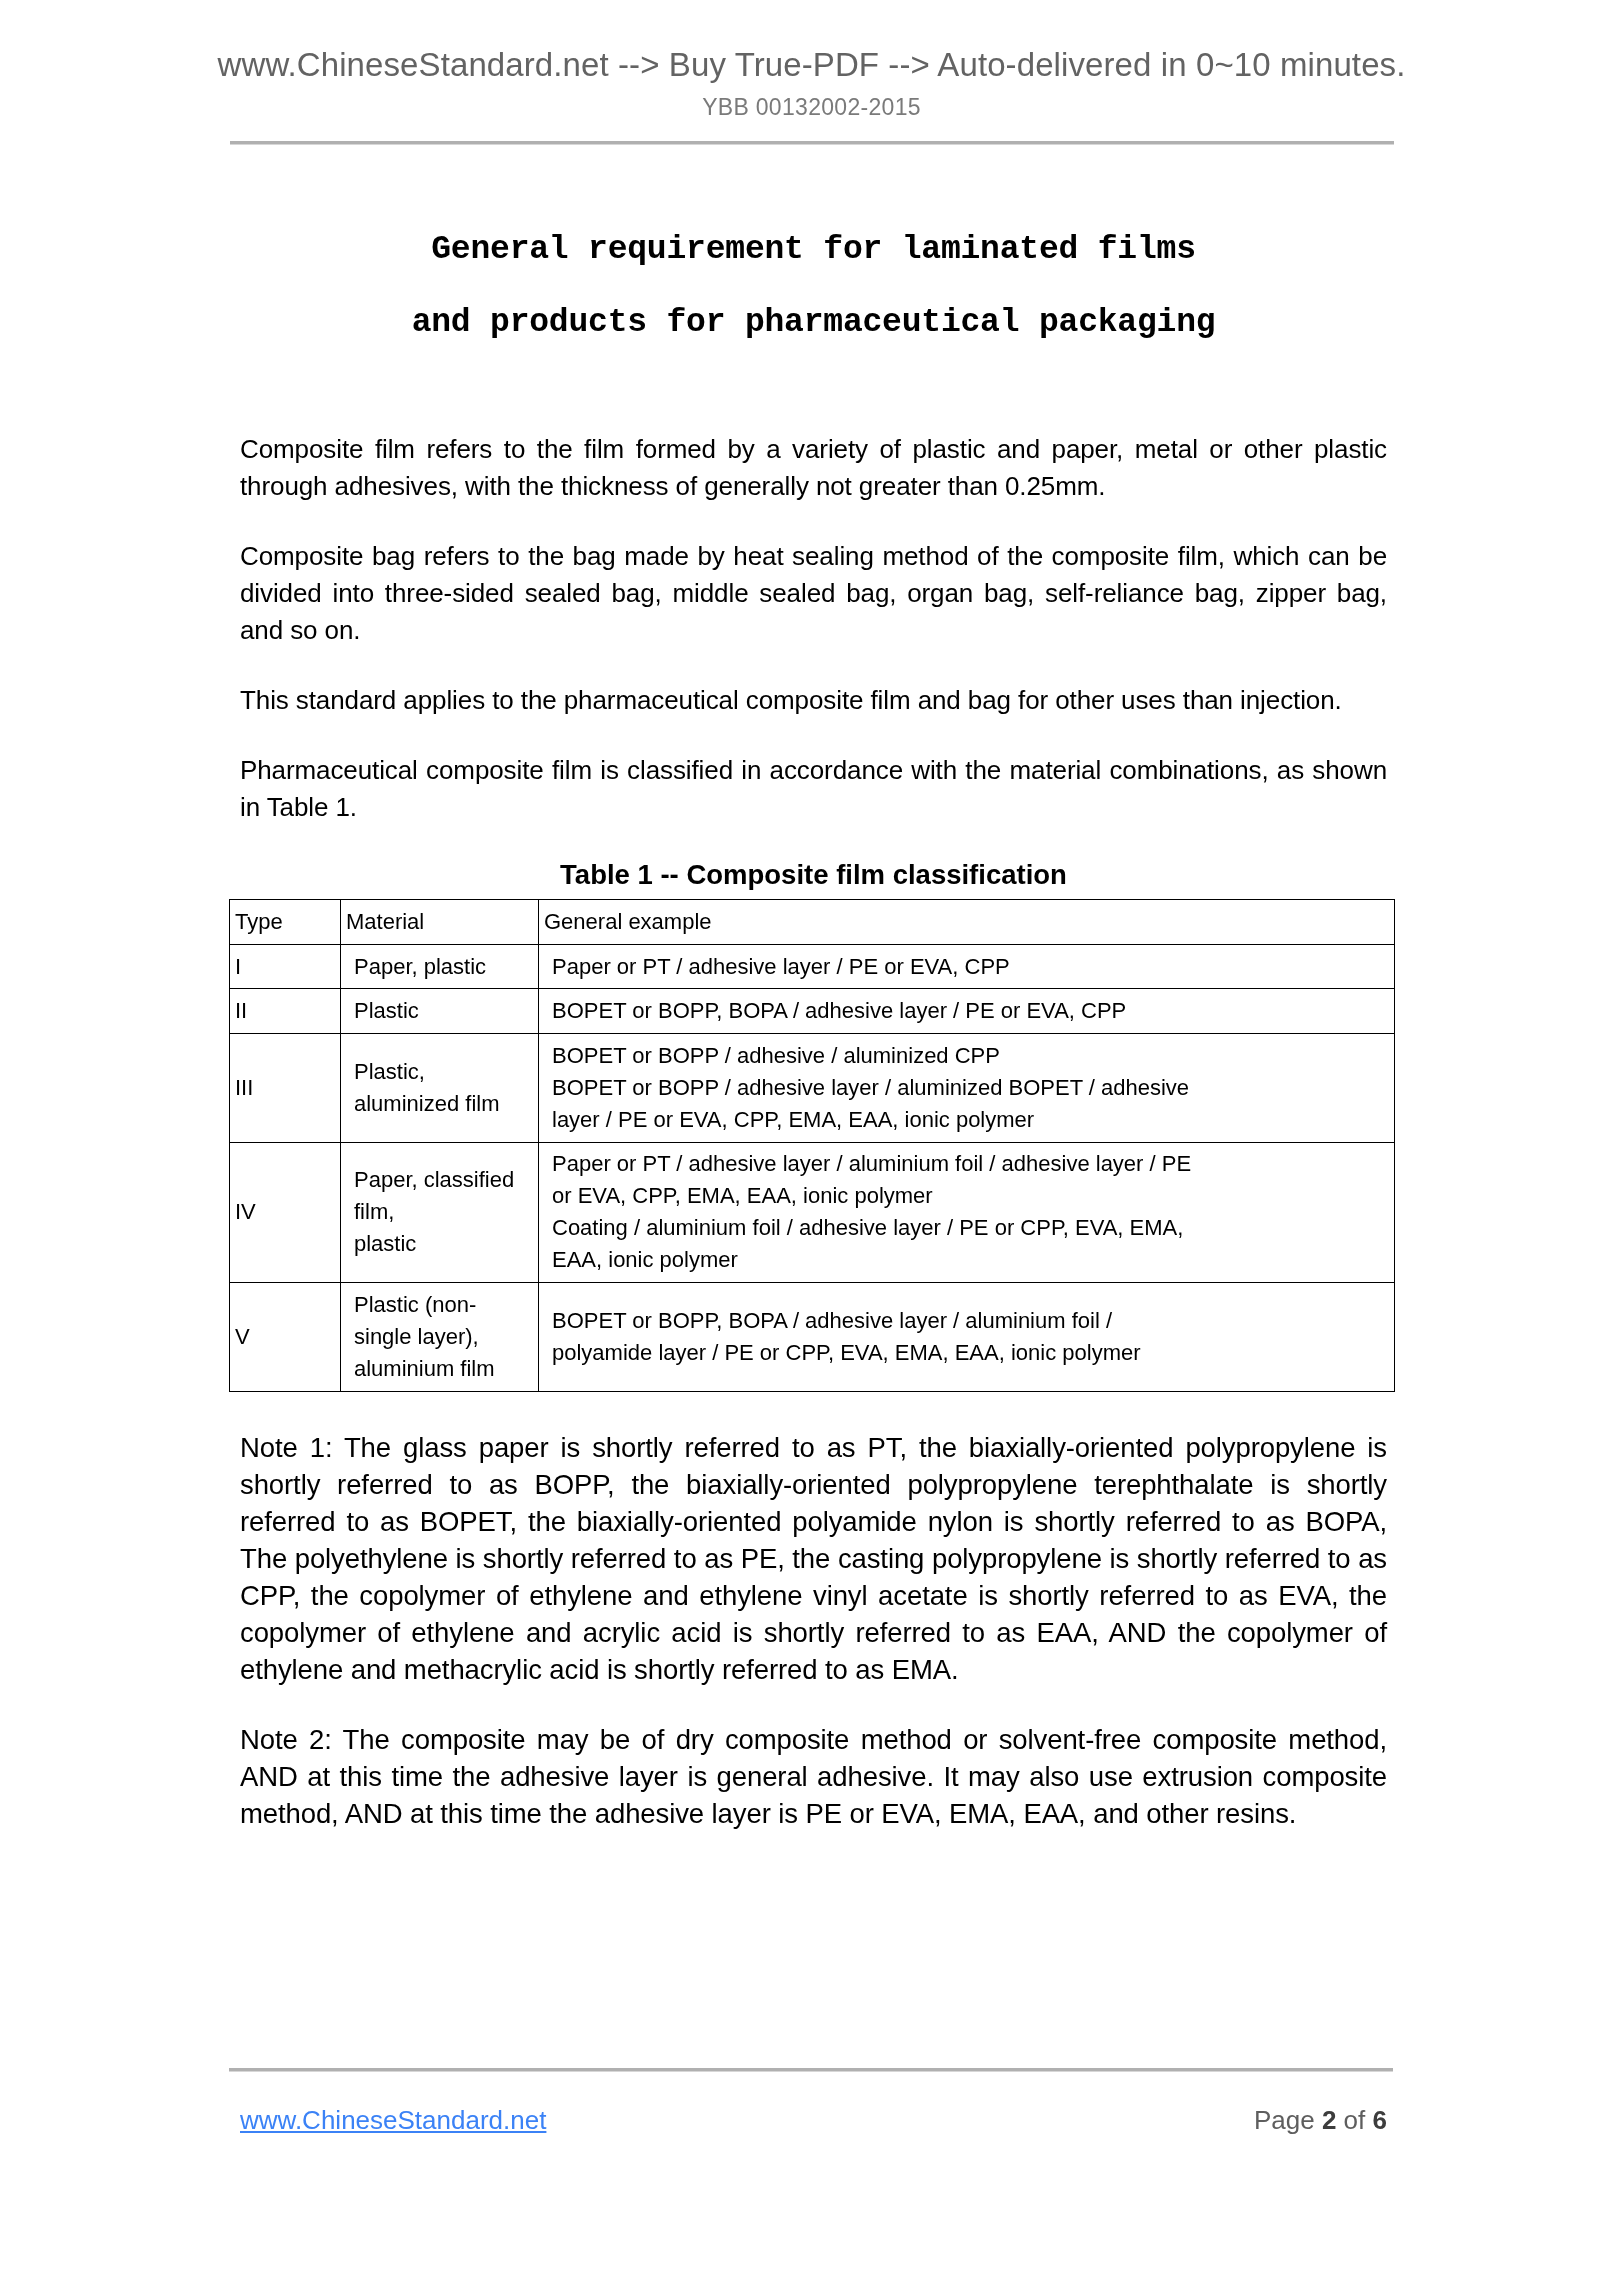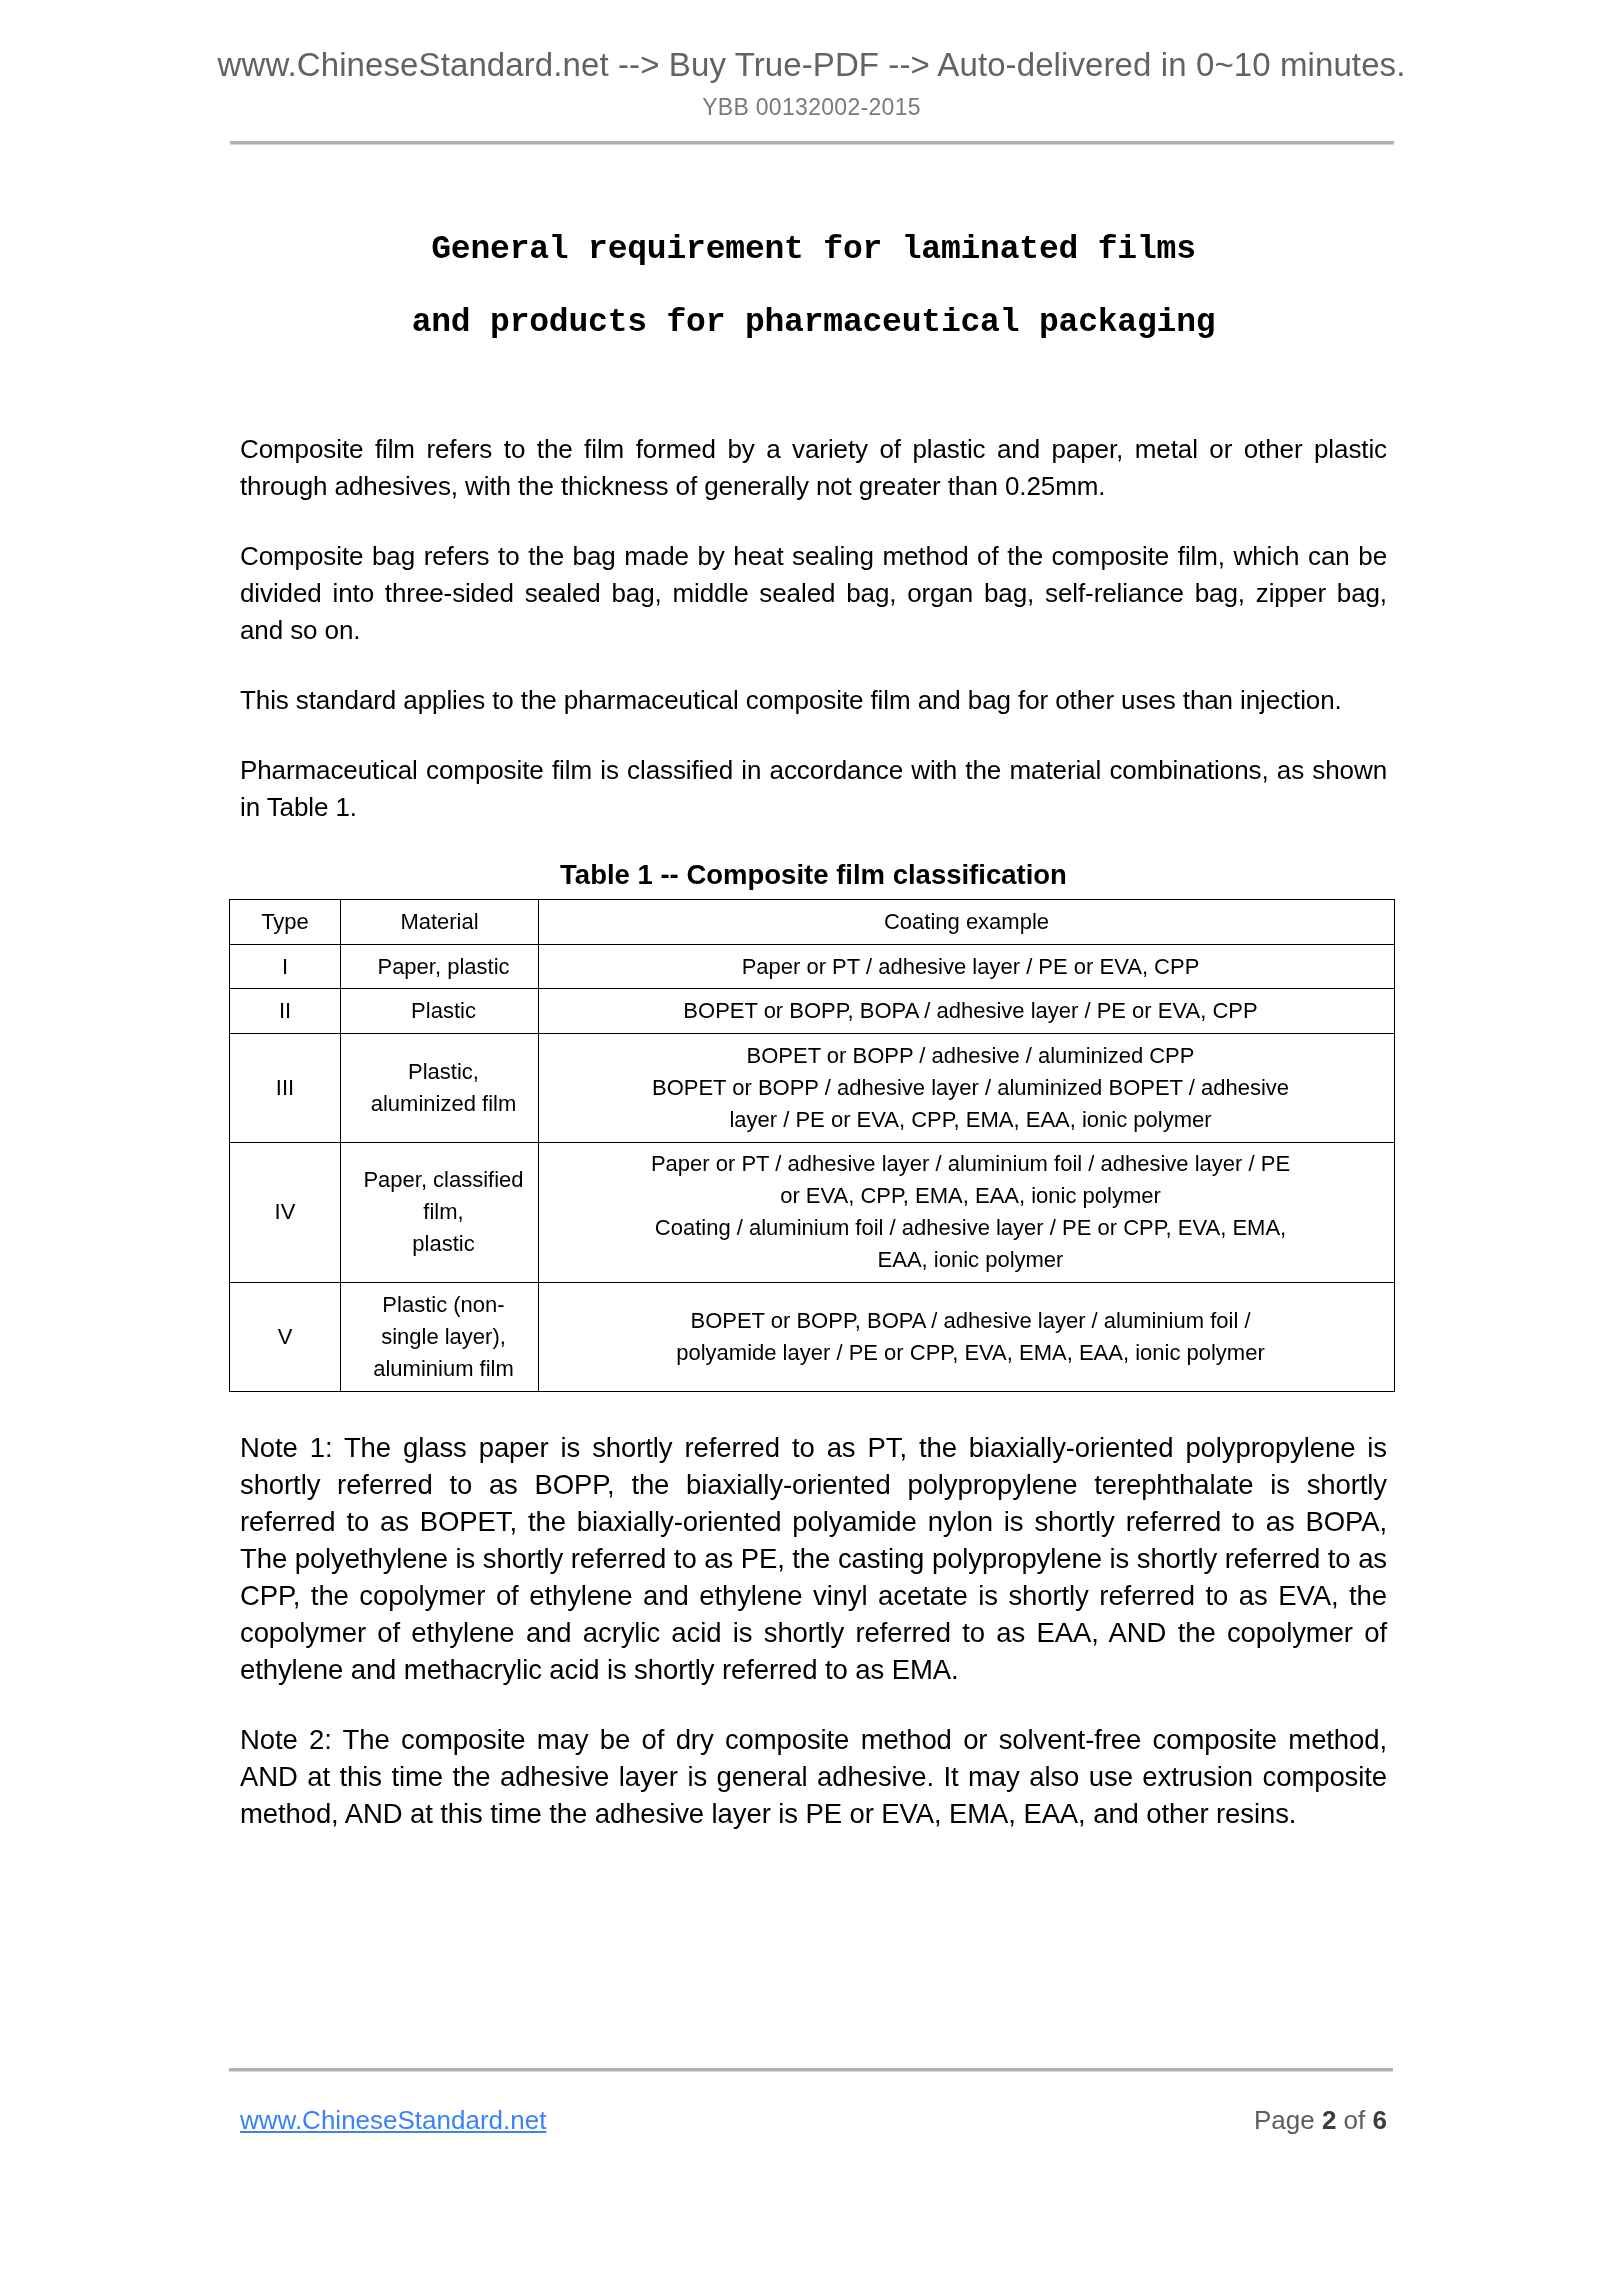--- a/index.html
+++ b/index.html
@@ -92,21 +92,20 @@
   table.cls {
     border-collapse: collapse;
     width: 1166px;
     margin-left: -11px;
     table-layout: fixed;
     font-size: 22px;
     line-height: 32px;
   }
   table.cls td {
     border: 0.8px solid #000000;
-    text-align: center;
     vertical-align: middle;
     padding: 5.8px 5px;
   }
   table.cls col.c-type { width: 111px; }
   table.cls col.c-mat  { width: 198px; }
   table.cls col.c-ex   { width: 856px; }
   table.cls .exline { display: block; margin-left: 8px; }
 
   .table-gap { height: 37px; }
 
@@ -182,21 +181,21 @@
     <table class="cls">
       <colgroup>
         <col class="c-type">
           <col class="c-mat">
           <col class="c-ex">
       </colgroup>
       <tbody>
         <tr>
           <td>Type</td>
           <td>Material</td>
-          <td>Coating example</td>
+          <td>General example</td>
         </tr>
 
         <tr>
           <td>I</td>
           <td>
             <span class="exline">Paper, plastic</span>
           </td>
           <td>
             <span class="exline">Paper or PT / adhesive layer / PE or EVA, CPP</span>
           </td>

